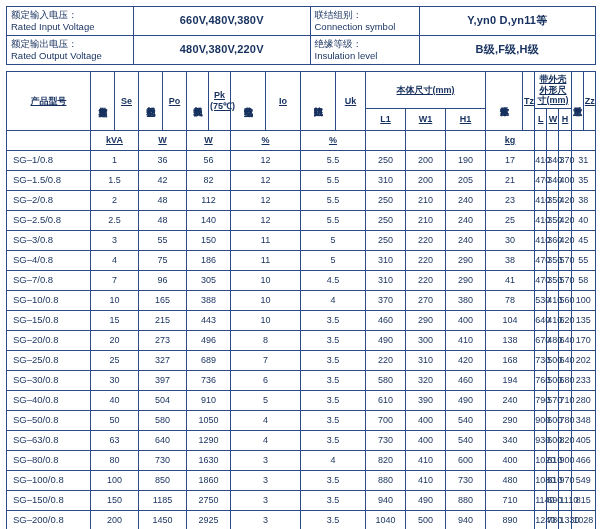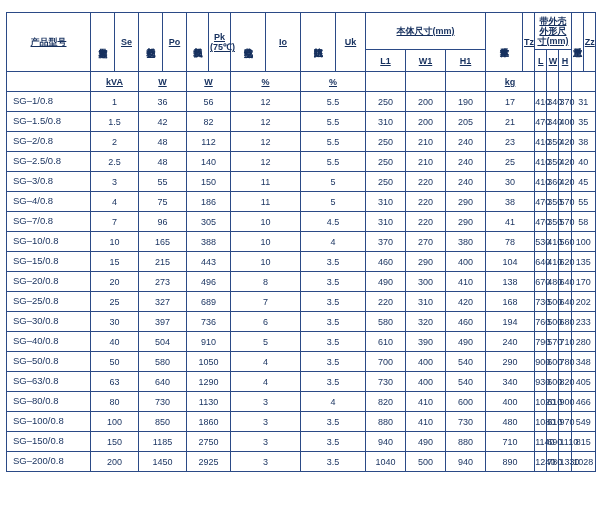--- a/index.html
+++ b/index.html
@@ -99,20 +99,44 @@
     font-weight: bold;
   }
 </style>
 </head>
 <body>
 
 <div class="page">
 
   <table class="spec">
     <tbody>
+      <tr>
+        <td class="lbl">
+          <span class="cn">额定输入电压：</span>
+          <span class="en">Rated Input Voltage</span>
+        </td>
+        <td class="val">660V,480V,380V</td>
+        <td class="lbl2">
+          <span class="cn">联结组别：</span>
+          <span class="en">Connection symbol</span>
+        </td>
+        <td class="val">Y,yn0  D,yn11等</td>
+      </tr>
+      <tr>
+        <td class="lbl">
+          <span class="cn">额定输出电压：</span>
+          <span class="en">Rated Output Voltage</span>
+        </td>
+        <td class="val">480V,380V,220V</td>
+        <td class="lbl2">
+          <span class="cn">绝缘等级：</span>
+          <span class="en">Insulation level</span>
+        </td>
+        <td class="val">B级,F级,H级</td>
+      </tr>
     </tbody>
   </table>
 
   <table class="data">
     <colgroup>
       <col style="width:84px">
       <col style="width:24px">
       <col style="width:24px">
       <col style="width:24px">
       <col style="width:24px">
@@ -410,21 +434,21 @@
         <td colspan="2">340</td>
         <td>930</td>
         <td>600</td>
         <td>820</td>
         <td colspan="2">405</td>
       </tr>
       <tr>
         <td class="model">SG–80/0.8</td>
         <td colspan="2">80</td>
         <td colspan="2">730</td>
-        <td colspan="2">1130</td>
+        <td colspan="2">1630</td>
         <td colspan="2">3</td>
         <td colspan="2">4</td>
         <td>820</td>
         <td>410</td>
         <td>600</td>
         <td colspan="2">400</td>
         <td>1020</td>
         <td>610</td>
         <td>900</td>
         <td colspan="2">466</td>

